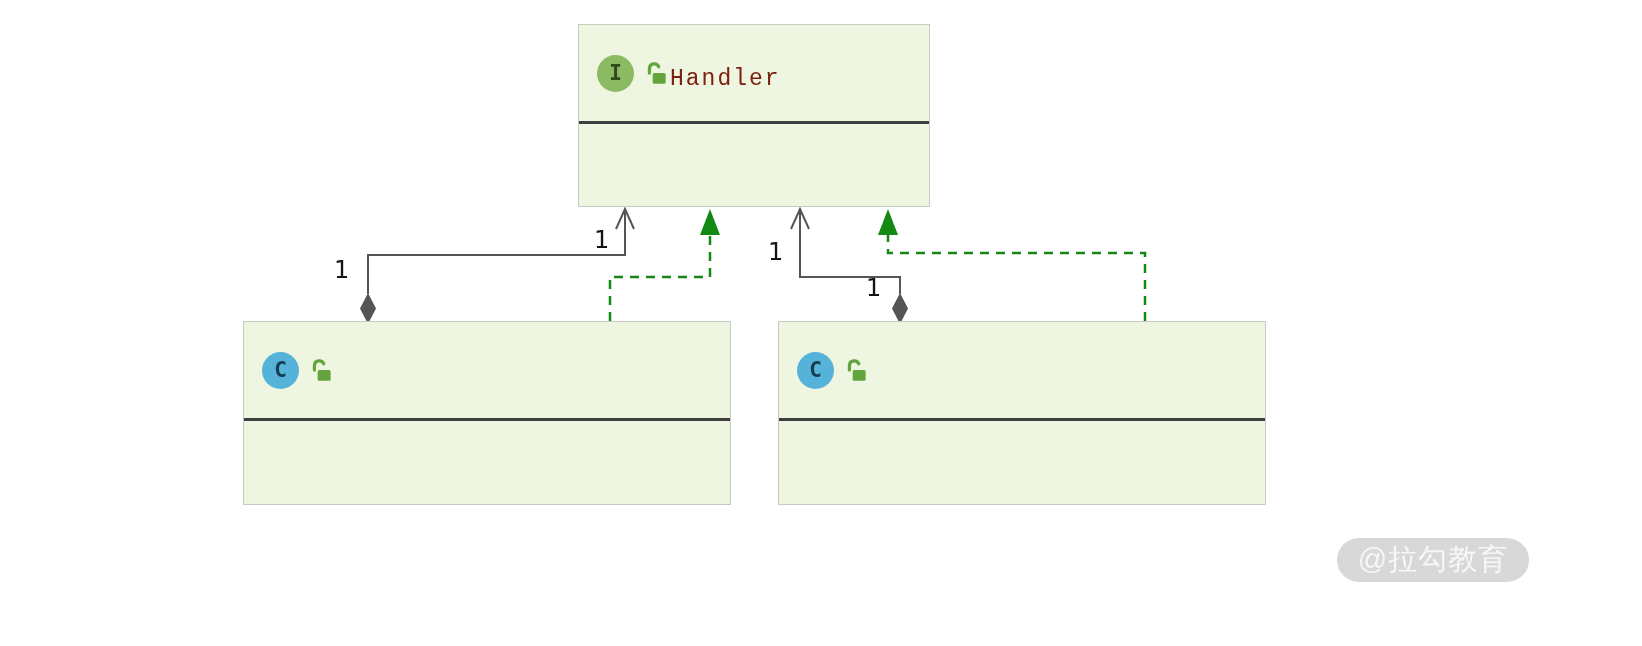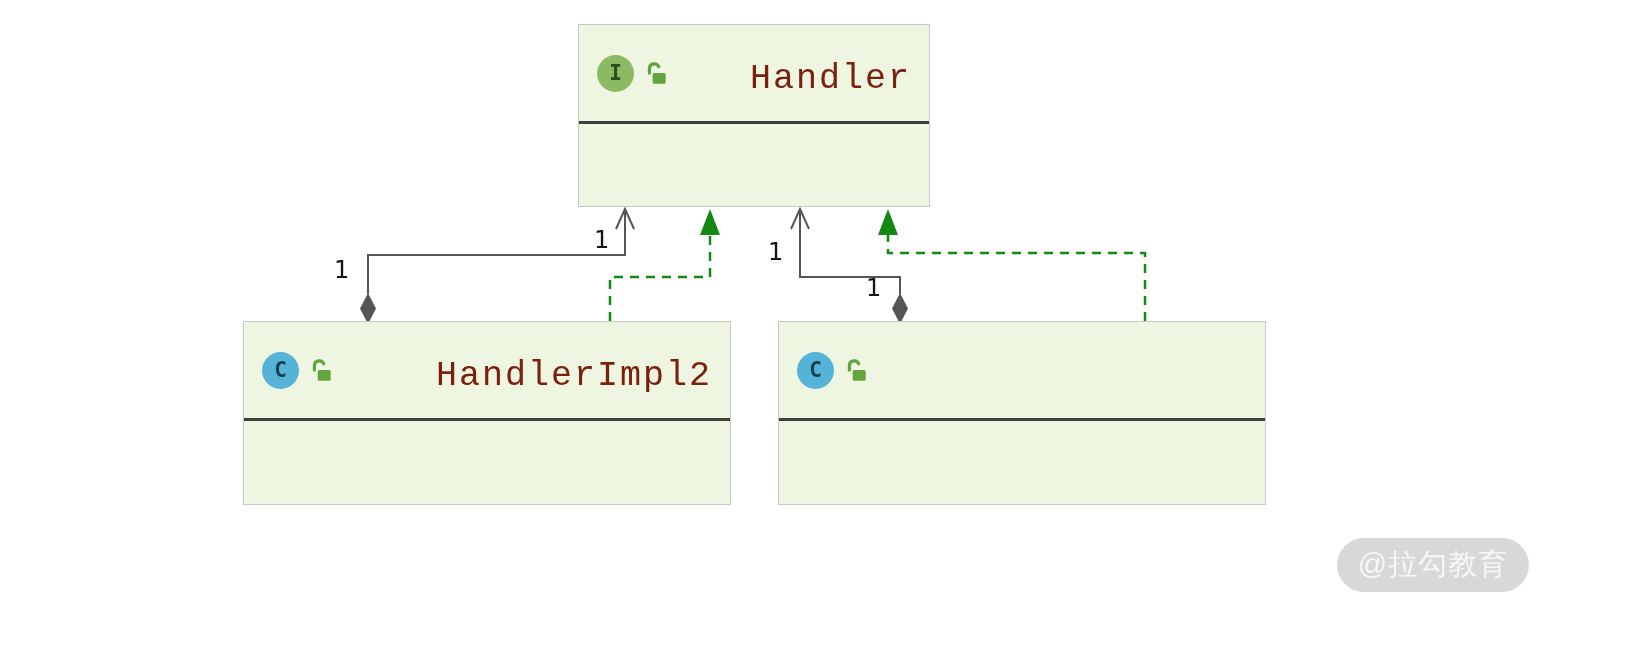--- a/index.html
+++ b/index.html
@@ -37,42 +37,42 @@
     display:flex; align-items:center; justify-content:center;
     font-family:"DejaVu Sans Mono", monospace;
     font-weight:bold; font-size:21px;
     flex:0 0 auto;
   }
   .interface-badge { background:#8cba62; color:#2d4a1e; }
   .class-badge     { background:#55b2d8; color:#173c4e; }
   .lock { margin-left:10px; flex:0 0 auto; }
   .node-title {
     flex:1;
-    text-align:right;
+    text-align:left;
     font-family:"Liberation Mono","DejaVu Sans Mono",monospace;
-    font-size:35px;
+    font-size:23px;
     letter-spacing:2px;
     color:#7c200e;
     white-space:nowrap;
     margin-top:11px;
   }
   .node-separator { height:3px; background:#3f3f3f; }
   .node-body { flex:1; }
 
   .mult-label {
     position:absolute;
     font-family:"DejaVu Sans", sans-serif;
     font-size:24px;
     color:#141414;
   }
 
   .watermark {
     position:absolute;
     left:1337px; top:538px;
-    width:192px; height:54px;
+    width:192px; height:44px;
     background:#d8d8d8;
     border-radius:27px;
     display:flex; align-items:center; justify-content:center;
     font-size:29px;
     color:#f7f7f7;
     letter-spacing:1px;
   }
 </style>
 </head>
 <body>
@@ -117,21 +117,20 @@
     <div class="node-body"></div>
   </div>
 
   <div class="uml-node" style="left:243px;top:321px;width:488px;height:184px;">
     <div class="node-header">
       <span class="badge class-badge">C</span>
       <svg class="lock" width="26" height="26" viewBox="0 0 24 24">
         <path d="M5 12 V8 a4.5 4.5 0 0 1 8.6 -1.8" fill="none" stroke="#63a53c" stroke-width="3" stroke-linecap="round"></path>
         <rect x="8" y="12" width="12" height="10" rx="1.5" fill="#63a53c"></rect>
       </svg>
-      <span class="node-title">HandlerImpl2</span>
     </div>
     <div class="node-separator"></div>
     <div class="node-body"></div>
   </div>
 
   <div class="uml-node" style="left:778px;top:321px;width:488px;height:184px;">
     <div class="node-header">
       <span class="badge class-badge">C</span>
       <svg class="lock" width="26" height="26" viewBox="0 0 24 24">
         <path d="M5 12 V8 a4.5 4.5 0 0 1 8.6 -1.8" fill="none" stroke="#63a53c" stroke-width="3" stroke-linecap="round"></path>

